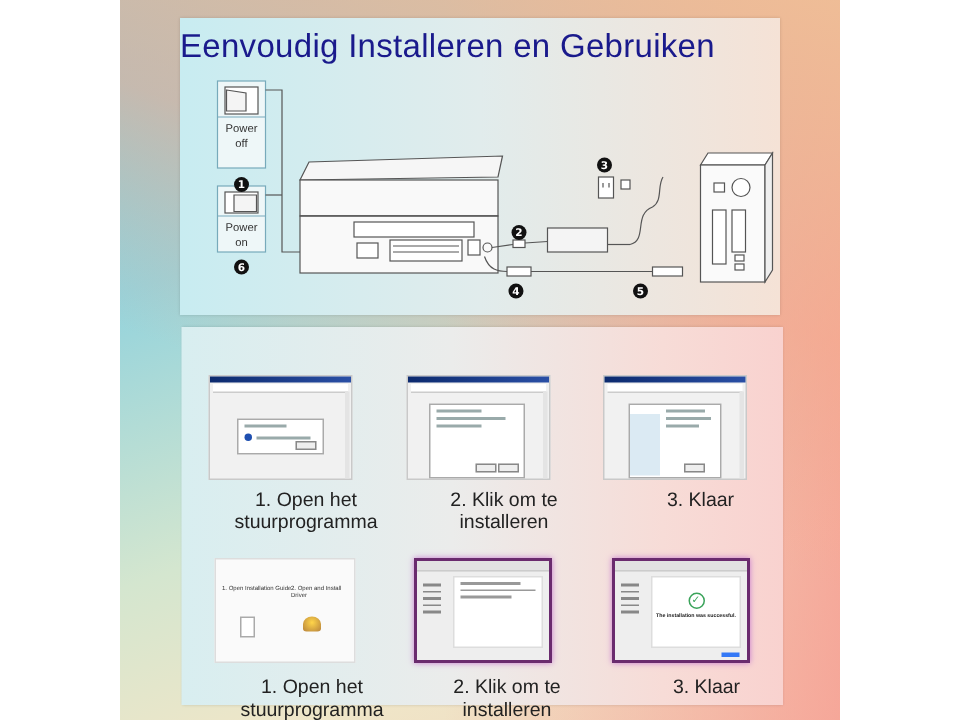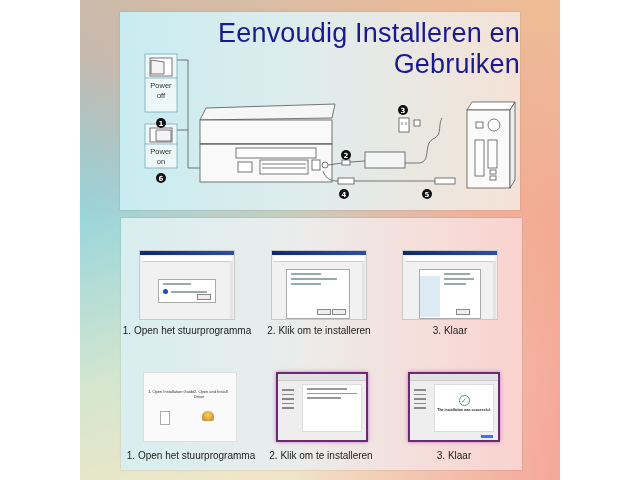--- a/index.html
+++ b/index.html
@@ -7,27 +7,27 @@
   .stage { position:absolute; left:80px; top:0; width:480px; height:480px;
     background: linear-gradient(160deg, #6fd0e6 0%, #94d3dc 30%, #d4e6cf 60%, #efe6c8 80%, #f2d9c0 100%); overflow:hidden; }
   .stage::after { content:""; position:absolute; inset:0;
     background: linear-gradient(200deg, rgba(240,190,150,0.95) 0%, rgba(248,170,140,0.6) 35%, rgba(245,130,130,0.0) 60%); pointer-events:none; }
   .stage-right { position:absolute; inset:0; background: linear-gradient(90deg, rgba(0,0,0,0) 45%, rgba(247,150,140,0.75) 100%); }
   .panel { position:absolute; z-index:2; box-shadow:0 0 2px rgba(0,0,0,0.15); }
   .panel-top { left:40px; top:12px; width:400px; height:198px;
     background: linear-gradient(90deg, #c8ecf1 0%, #e1ecec 50%, #f5e2d6 100%); }
   .panel-bottom { left:41px; top:218px; width:401px; height:252px;
     background: linear-gradient(90deg, #d8eef0 0%, #ebeceb 45%, #f7dcd7 80%, #f9d2cf 100%); }
-  .title { position:absolute; left:0; right:0; top:6px; text-align:right; color:#1a1a8c; font-size:27px; letter-spacing:0.2px; }
+  .title { position:absolute; left:0; right:0; top:6px; text-align:left; color:#1a1a8c; font-size:22px; letter-spacing:0.2px; }
   .diagram { position:absolute; left:0; top:36px; width:400px; height:162px; }
   .section-title { position:absolute; font-family:"Liberation Serif", serif; font-size:12.5px; color:#222; }
   .win-title { left:20px; top:8px; letter-spacing:0.3px; }
   .mac-title { left:20px; top:129px; font-family:"Liberation Sans", sans-serif; font-size:12.5px; color:#222; }
   .shot { position:absolute; width:96px; height:70px; }
-  .caption { position:absolute; font-size:10px; color:#222; text-align:center; width:130px; }
+  .caption { position:absolute; font-size:13px; color:#222; text-align:center; width:130px;padding-left:17px; }
   
   .win { background:#f1f1f1; border:1px solid #c9c9c9; box-sizing:border-box; }
   .win .bar { height:4px; background:linear-gradient(90deg,#0c2a6e,#2a4fa5); }
   .win .addr { height:5px; background:#fff; border-bottom:1px solid #ccc; margin:1px 2px; }
   .win .scroll { position:absolute; right:1px; top:10px; width:3px; height:58px; background:#e4e4e4; }
   .dlg { position:absolute; background:#fff; border:1px solid #aaa; }
   .dlg .line { height:2px; background:#9aa; margin:3px 4px; }
   .dlg .btn { position:absolute; width:12px; height:4px; border:1px solid #888; background:#eee; }
   .mac { background:#fafafa; border:1px solid #ddd; box-sizing:border-box; }
   .mac-win { border:2px solid #6a2b6e; box-shadow:0 0 4px #c77ad0; background:#eee; box-sizing:border-box; }

